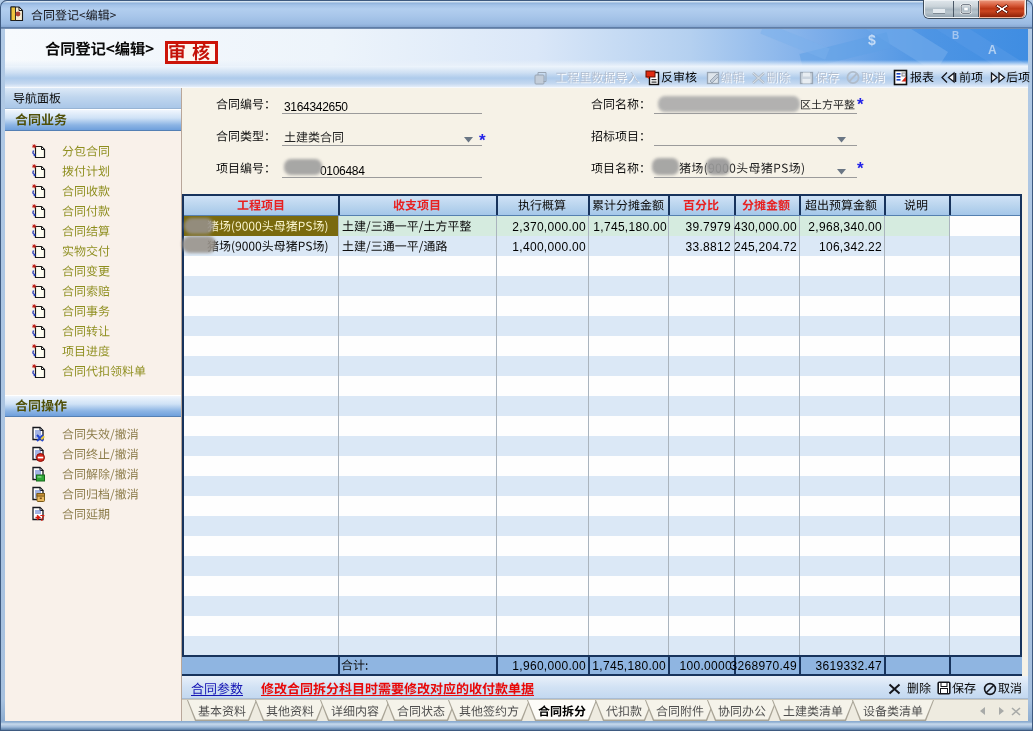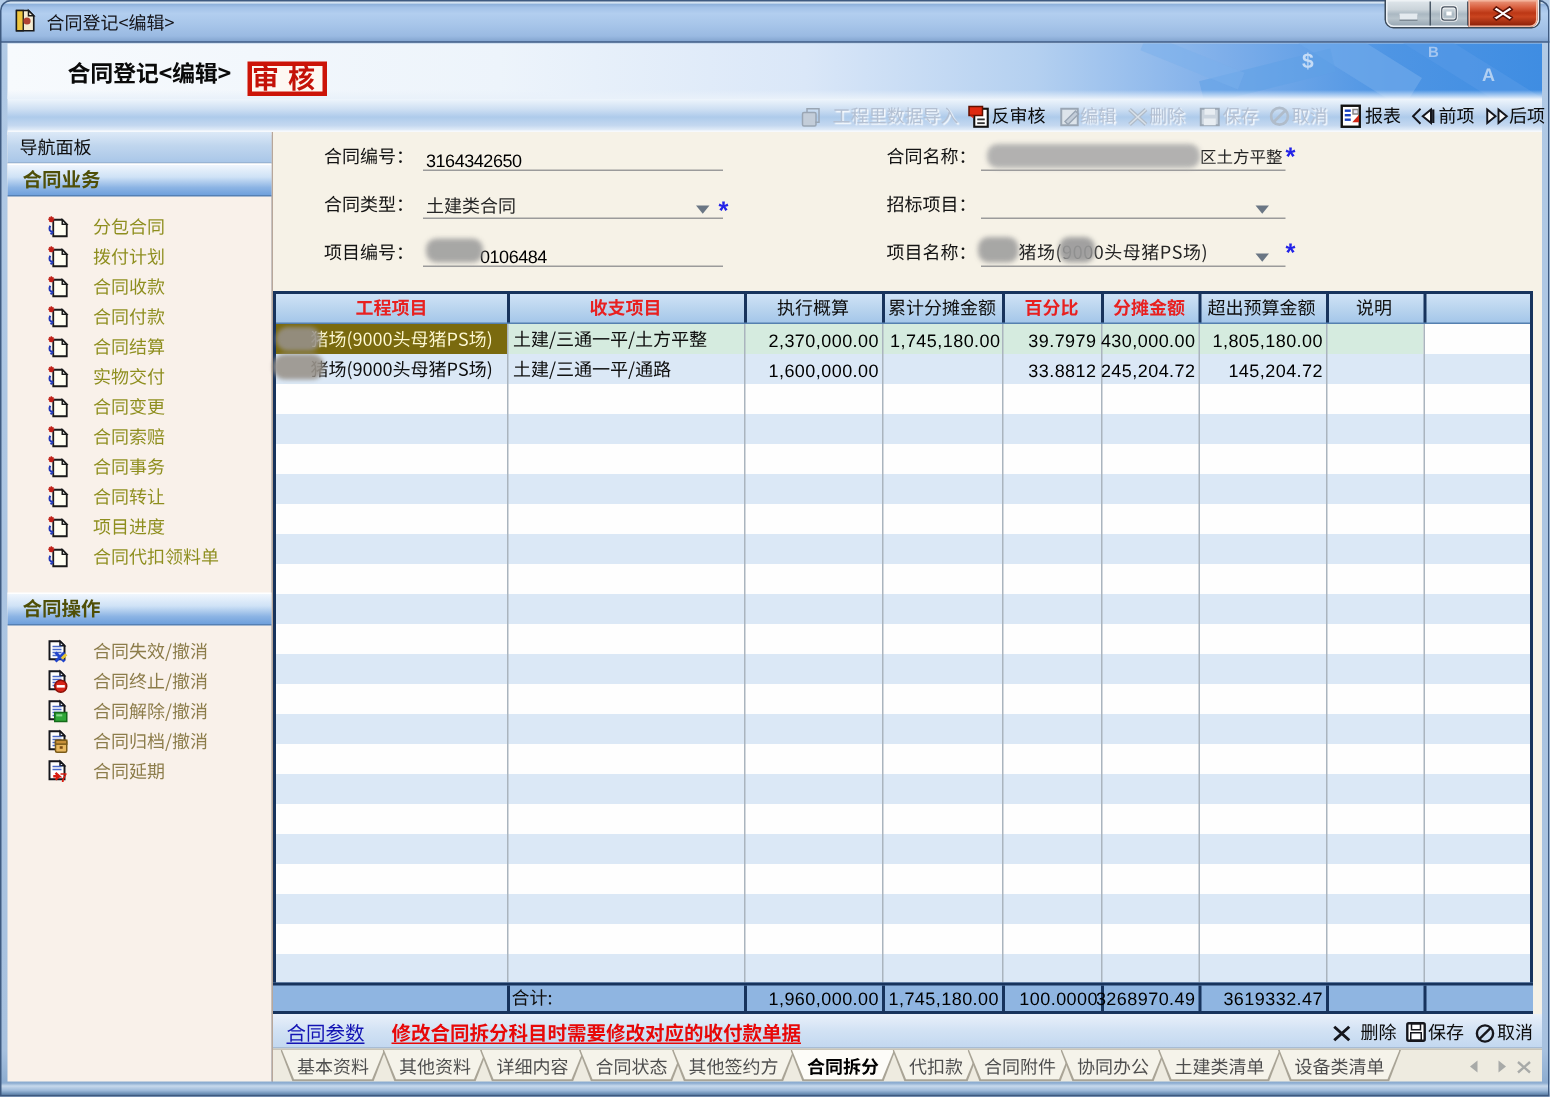--- a/index.html
+++ b/index.html
@@ -856,25 +856,25 @@
       <use href="#g4E00" x="4392"></use>
       <use href="#g5E73" x="5392"></use>
       <use href="#g002F" x="6392"></use>
       <use href="#g901A" x="6784"></use>
       <use href="#g8DEF" x="7784"></use>
     </svg>
 <div class="num" style="right:447px;top:220px">2,370,000.00</div>
 <div class="num" style="right:366px;top:220px">1,745,180.00</div>
 <div class="num" style="right:302px;top:220px">39.7979</div>
 <div class="num" style="right:236px;top:220px">430,000.00</div>
-<div class="num" style="right:151px;top:220px">1,805,180.00</div>
-<div class="num" style="right:447px;top:240px">1,600,000.00</div>
+<div class="num" style="right:151px;top:220px">2,968,340.00</div>
+<div class="num" style="right:447px;top:240px">1,400,000.00</div>
 <div class="num" style="right:302px;top:240px">33.8812</div>
 <div class="num" style="right:236px;top:240px">245,204.72</div>
-<div class="num" style="right:151px;top:240px">145,204.72</div>
+<div class="num" style="right:151px;top:240px">106,342.22</div>
 <div class="a" style="left:184px;top:218px;width:30px;height:16px;background:#969088;opacity:.9;border-radius:8px;filter:blur(1.5px)"></div>
 <div class="a" style="left:182px;top:236px;width:34px;height:17px;background:#9a948c;opacity:.9;border-radius:8px;filter:blur(1.5px)"></div>
 <div class="a" style="left:182px;top:655px;width:840px;height:21px;background:#8fb5e1;border-top:2px solid #17335c;border-bottom:2px solid #17335c;box-sizing:border-box"></div>
 <div class="hsep" style="left:338px;top:657px;height:17px"></div>
 <div class="hsep" style="left:496px;top:657px;height:17px"></div>
 <div class="hsep" style="left:588px;top:657px;height:17px"></div>
 <div class="hsep" style="left:668px;top:657px;height:17px"></div>
 <div class="hsep" style="left:734px;top:657px;height:17px"></div>
 <div class="hsep" style="left:799px;top:657px;height:17px"></div>
 <div class="hsep" style="left:884px;top:657px;height:17px"></div>

